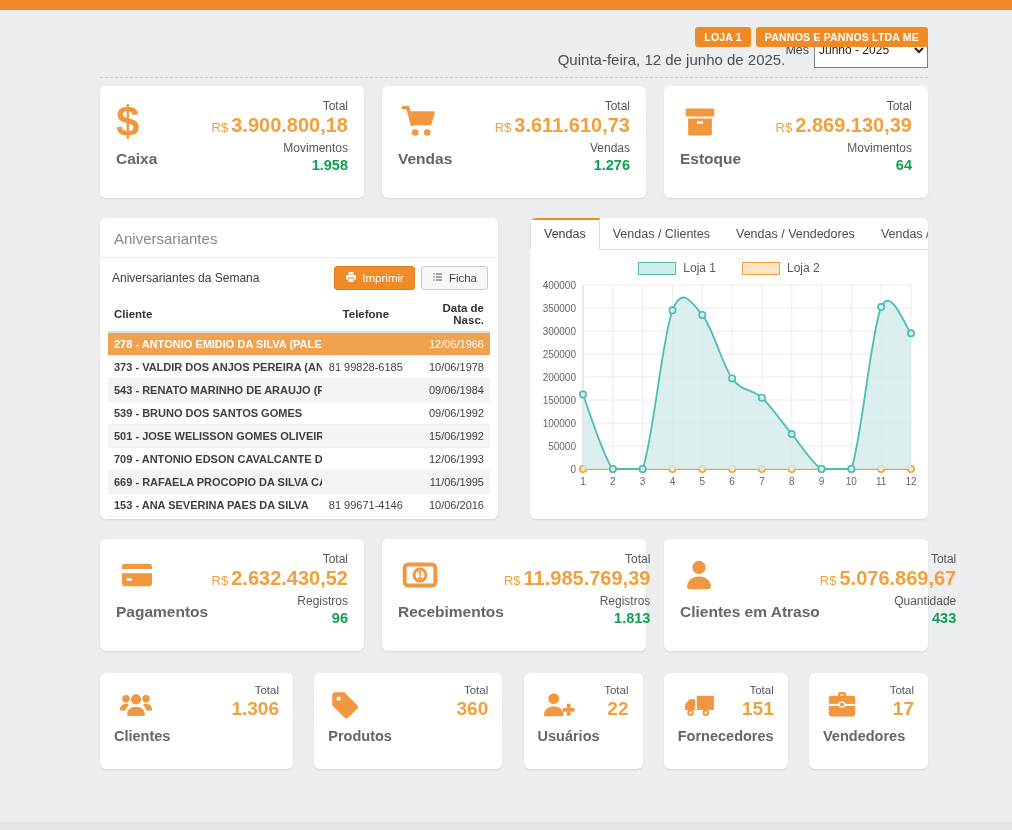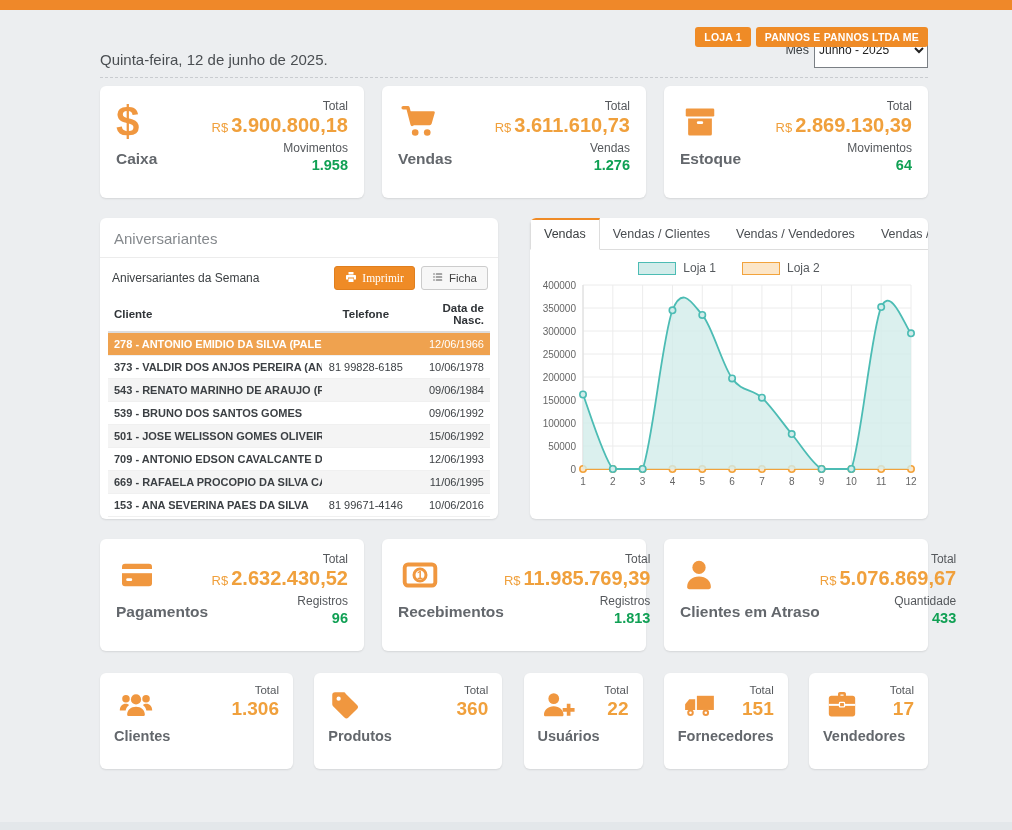--- a/index.html
+++ b/index.html
@@ -9,21 +9,21 @@
   .bottom-strip { position:absolute; bottom:0; left:0; width:1012px; height:8px; background:#e3e7ea; }
   .content { position:absolute; left:100px; top:10px; width:828px; }
 
   
   .header-row { position:relative; padding-top:12px; }
   .header-row h1 { font-size:25px; font-weight:400; color:#3b4045; }
   .header-buttons { position:absolute; right:0; top:17px; display:flex; gap:5px; }
   .top-btn { background:#ef8b26; color:#fff; border:none; border-radius:3px; font-size:10.5px;
              font-weight:bold; padding:4px 9px; letter-spacing:.2px; cursor:pointer;
              font-family:inherit; }
-  .date-row { display:flex; justify-content:space-between; align-items:flex-end; margin-top:10px;
+  .date-row { display:flex; justify-content:flex-end; align-items:flex-end; margin-top:10px;
               padding-bottom:9px; border-bottom:1px dashed #c9ccd0; }
   .date-text { font-size:15px; color:#4a4e52; }
   .month-picker { font-size:12.5px; color:#3c4043; display:flex; align-items:center; gap:5px; }
   .month-picker select { font-size:12px; height:36px; width:114px; border:1px solid #7a7f84;
                          background:#fff; font-family:inherit; color:#222; }
 
   
   .cards-row { display:flex; gap:18px; margin-top:8px; }
   .cards-row.second { margin-top:20px; }
   .stat-card { width:264px; height:112px; background:#fff; border-radius:6px;
@@ -45,21 +45,21 @@
   .panels-row { display:flex; gap:32px; margin-top:20px; }
   .panel { width:405px; height:301px; background:#fff; border-radius:6px;
            box-shadow:0 1px 2px rgba(0,0,0,.1); overflow:hidden; }
   .panel-title { padding:12px 14px 10px; font-size:15px; color:#85898d; border-bottom:1px solid #ececec; }
   .panel-body { padding:4px 8px; }
   .subrow { display:flex; justify-content:space-between; align-items:center; padding:4px 2px 7px 4px; }
   .subtitle { font-size:12px; color:#3c4043; }
   .btns { display:flex; gap:6px; }
   .btn-imprimir { background:#ef8b26; color:#fff; border:1px solid #e07f1e; border-radius:3px;
                   font-size:11.5px; padding:4px 10px; display:flex; align-items:center; gap:5px;
-                  cursor:pointer; font-family:Liberation Serif, serif; }
+                  cursor:pointer; font-family:Liberation Sans, sans-serif; }
   .btn-ficha { background:#f7f7f7; color:#444; border:1px solid #ccc; border-radius:3px;
                font-size:11.5px; padding:4px 10px; display:flex; align-items:center; gap:5px;
                cursor:pointer; font-family:inherit; }
 
   
   table { width:100%; border-collapse:collapse; table-layout:fixed; }
   th { text-align:left; font-size:11.5px; color:#2f3337; padding:5px 6px; border-bottom:2px solid #ddd; }
   th.c-tel, td.tel { text-align:center; }
   th.c-data, td.data { text-align:right; }
   .c-cliente { width:56%; } .c-tel { width:23%; } .c-data { width:21%; }

